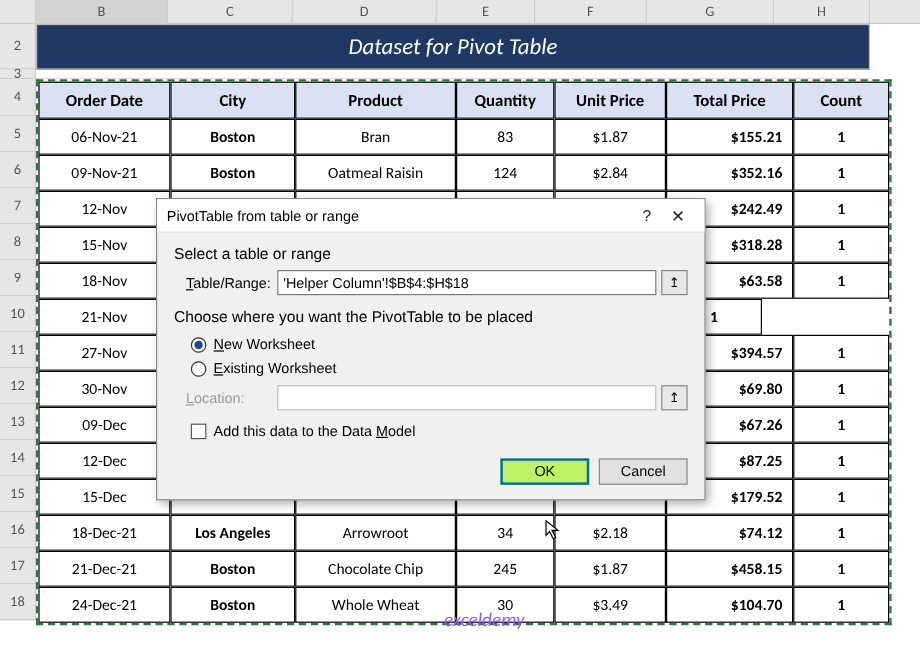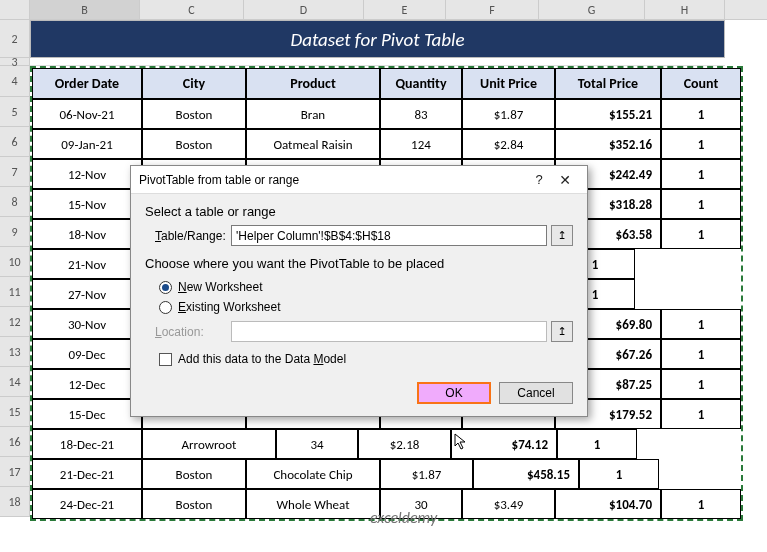--- a/index.html
+++ b/index.html
@@ -63,21 +63,21 @@
     background:#fff;
     font-size:13px;
   }
   .header-row .td {
     background:#d9e1f2;
     font-weight:bold;
     font-size:14px;
     height:31px;
   }
   .td-B{width:110px;}
-  .td-C{width:104px;}
+  .td-C{width:104px;font-weight:bold;}
   .td-D{width:134px;}
   .td-E{width:82px;}
   .td-F{width:93px;}
   .td-G{width:106px;font-weight:bold;}
   .td-H{width:80px;font-weight:bold;}
   .header-row .td-G,.header-row .td-H{font-weight:bold;}
 
   
   .dialog {
     position:absolute;
@@ -133,28 +133,28 @@
   .chk {
     width:13px; height:13px; border:1px solid #555; margin-right:6px; background:#fff;
   }
   .dlg-buttons { display:flex; justify-content:flex-end; gap:8px; padding:0 14px 12px;}
   .btn {
     width:74px; height:22px;
     border:1px solid #888; background:#e1e1e1;
     display:flex; align-items:center; justify-content:center;
     font-size:12px;
   }
-  .btn.primary { border:2px solid #f97316; background:#f0abfc;}
+  .btn.primary { border:2px solid #0369a1; background:#bef264;}
   .cursor {
     position:absolute; left:454px; top:433px;
     width:14px; height:18px; pointer-events:none;
   }
   .watermark {
     position:absolute; left:370px; top:508px;
-    font-size:16px; color:#737373; font-style:italic;
+    font-size:16px; color:#8b5cf6; font-style:italic;
     pointer-events:none;
   }
 </style>
 </head>
 <body>
 
 <div class="col-headers">
   <div class="corner"></div>
   <div class="ch ch-B">B</div>
   <div class="ch ch-C">C</div>
@@ -204,21 +204,21 @@
           <div class="trow">
             <div class="td td-B" style="justify-content:center">06-Nov-21</div>
             <div class="td td-C" style="justify-content:center">Boston</div>
             <div class="td td-D" style="justify-content:center">Bran</div>
             <div class="td td-E" style="justify-content:center">83</div>
             <div class="td td-F" style="justify-content:center">$1.87</div>
             <div class="td td-G" style="justify-content:flex-end;padding-right:8px">$155.21</div>
             <div class="td td-H" style="justify-content:center">1</div>
           </div>
           <div class="trow">
-            <div class="td td-B" style="justify-content:center">09-Jan-21</div>
+            <div class="td td-B" style="justify-content:center">09-Nov-21</div>
             <div class="td td-C" style="justify-content:center">Boston</div>
             <div class="td td-D" style="justify-content:center">Oatmeal Raisin</div>
             <div class="td td-E" style="justify-content:center">124</div>
             <div class="td td-F" style="justify-content:center">$2.84</div>
             <div class="td td-G" style="justify-content:flex-end;padding-right:8px">$352.16</div>
             <div class="td td-H" style="justify-content:center">1</div>
           </div>
           <div class="trow">
             <div class="td td-B" style="justify-content:center">12-Nov</div>
             <div class="td td-C" style="justify-content:center"></div>
@@ -253,20 +253,21 @@
             <div class="td td-E" style="justify-content:center"></div>
             <div class="td td-F" style="justify-content:center"></div>
             <div class="td td-H" style="justify-content:center">1</div>
           </div>
           <div class="trow">
             <div class="td td-B" style="justify-content:center">27-Nov</div>
             <div class="td td-C" style="justify-content:center"></div>
             <div class="td td-D" style="justify-content:center"></div>
             <div class="td td-E" style="justify-content:center"></div>
             <div class="td td-F" style="justify-content:center"></div>
+            <div class="td td-G" style="justify-content:flex-end;padding-right:8px">$394.57</div>
             <div class="td td-H" style="justify-content:center">1</div>
           </div>
           <div class="trow">
             <div class="td td-B" style="justify-content:center">30-Nov</div>
             <div class="td td-C" style="justify-content:center"></div>
             <div class="td td-D" style="justify-content:center"></div>
             <div class="td td-E" style="justify-content:center"></div>
             <div class="td td-F" style="justify-content:center"></div>
             <div class="td td-G" style="justify-content:flex-end;padding-right:8px">$69.80</div>
             <div class="td td-H" style="justify-content:center">1</div>
@@ -293,30 +294,32 @@
             <div class="td td-B" style="justify-content:center">15-Dec</div>
             <div class="td td-C" style="justify-content:center"></div>
             <div class="td td-D" style="justify-content:center"></div>
             <div class="td td-E" style="justify-content:center"></div>
             <div class="td td-F" style="justify-content:center"></div>
             <div class="td td-G" style="justify-content:flex-end;padding-right:8px">$179.52</div>
             <div class="td td-H" style="justify-content:center">1</div>
           </div>
           <div class="trow">
             <div class="td td-B" style="justify-content:center">18-Dec-21</div>
+            <div class="td td-C" style="justify-content:center">Los Angeles</div>
             <div class="td td-D" style="justify-content:center">Arrowroot</div>
             <div class="td td-E" style="justify-content:center">34</div>
             <div class="td td-F" style="justify-content:center">$2.18</div>
             <div class="td td-G" style="justify-content:flex-end;padding-right:8px">$74.12</div>
             <div class="td td-H" style="justify-content:center">1</div>
           </div>
           <div class="trow">
             <div class="td td-B" style="justify-content:center">21-Dec-21</div>
             <div class="td td-C" style="justify-content:center">Boston</div>
             <div class="td td-D" style="justify-content:center">Chocolate Chip</div>
+            <div class="td td-E" style="justify-content:center">245</div>
             <div class="td td-F" style="justify-content:center">$1.87</div>
             <div class="td td-G" style="justify-content:flex-end;padding-right:8px">$458.15</div>
             <div class="td td-H" style="justify-content:center">1</div>
           </div>
           <div class="trow">
             <div class="td td-B" style="justify-content:center">24-Dec-21</div>
             <div class="td td-C" style="justify-content:center">Boston</div>
             <div class="td td-D" style="justify-content:center">Whole Wheat</div>
             <div class="td td-E" style="justify-content:center">30</div>
             <div class="td td-F" style="justify-content:center">$3.49</div>

